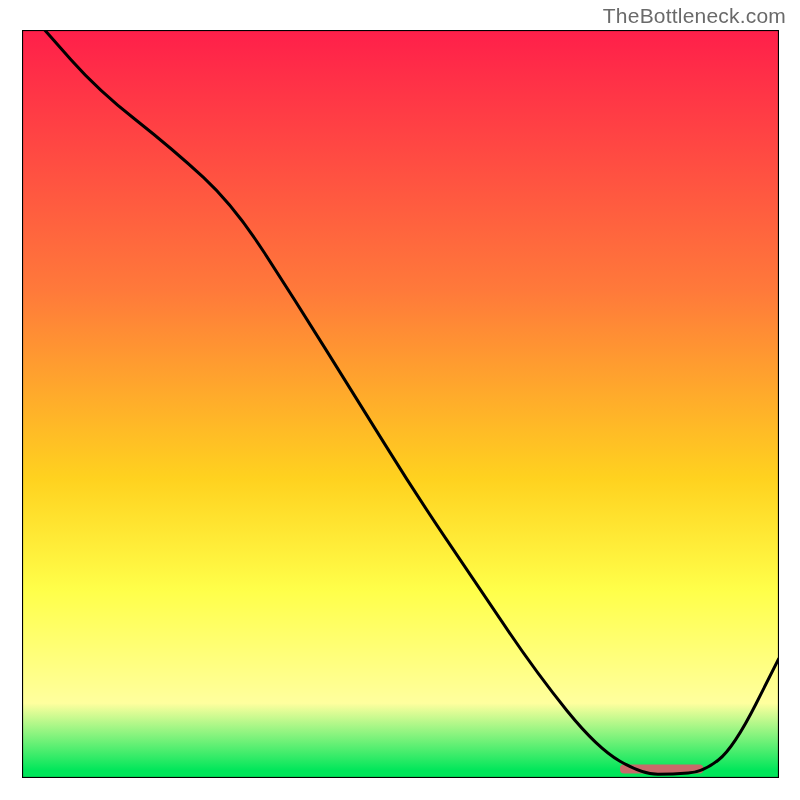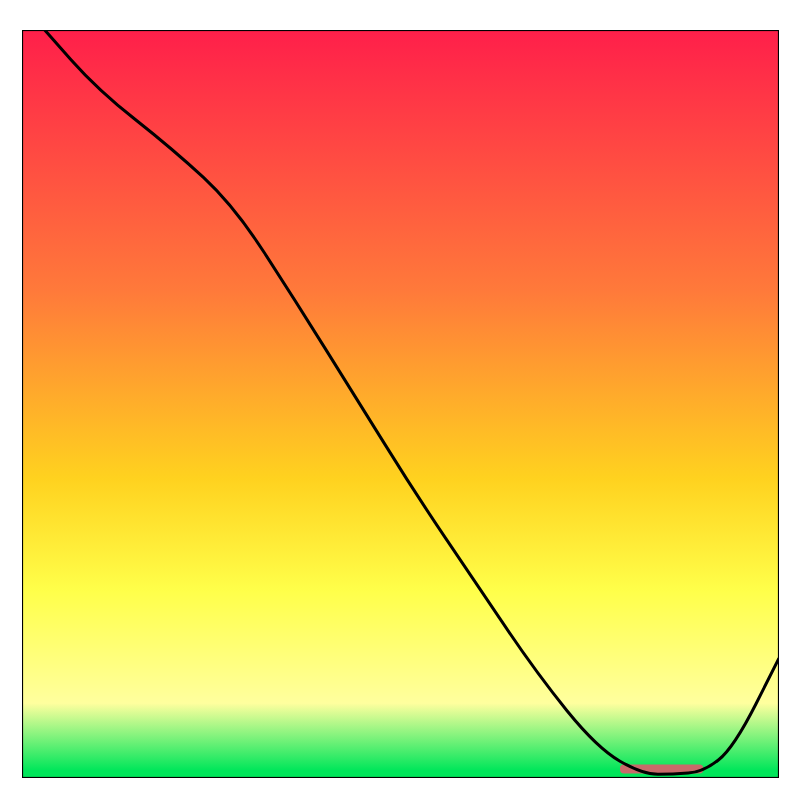--- a/index.html
+++ b/index.html
@@ -33,20 +33,21 @@
     height: 748px;
   }
   .plot svg {
     display: block;
   }
 </style>
 </head>
 <body>
 
 <div class="wrap">
+  <div class="attribution">TheBottleneck.com</div>
 
   <div class="plot">
     <svg id="chart-svg" width="757" height="748" viewBox="0 0 757 748">
       <defs>
         <linearGradient id="bg-grad" x1="0" y1="0" x2="0" y2="1">
           <stop id="g0" offset="0%" stop-color="#ff1f4a"></stop>
           <stop id="g1" offset="35%" stop-color="#ff7a3a"></stop>
           <stop id="g2" offset="60%" stop-color="#ffd21f"></stop>
           <stop id="g3" offset="75%" stop-color="#ffff4a"></stop>
           <stop id="g4" offset="90%" stop-color="#ffff9e"></stop>

